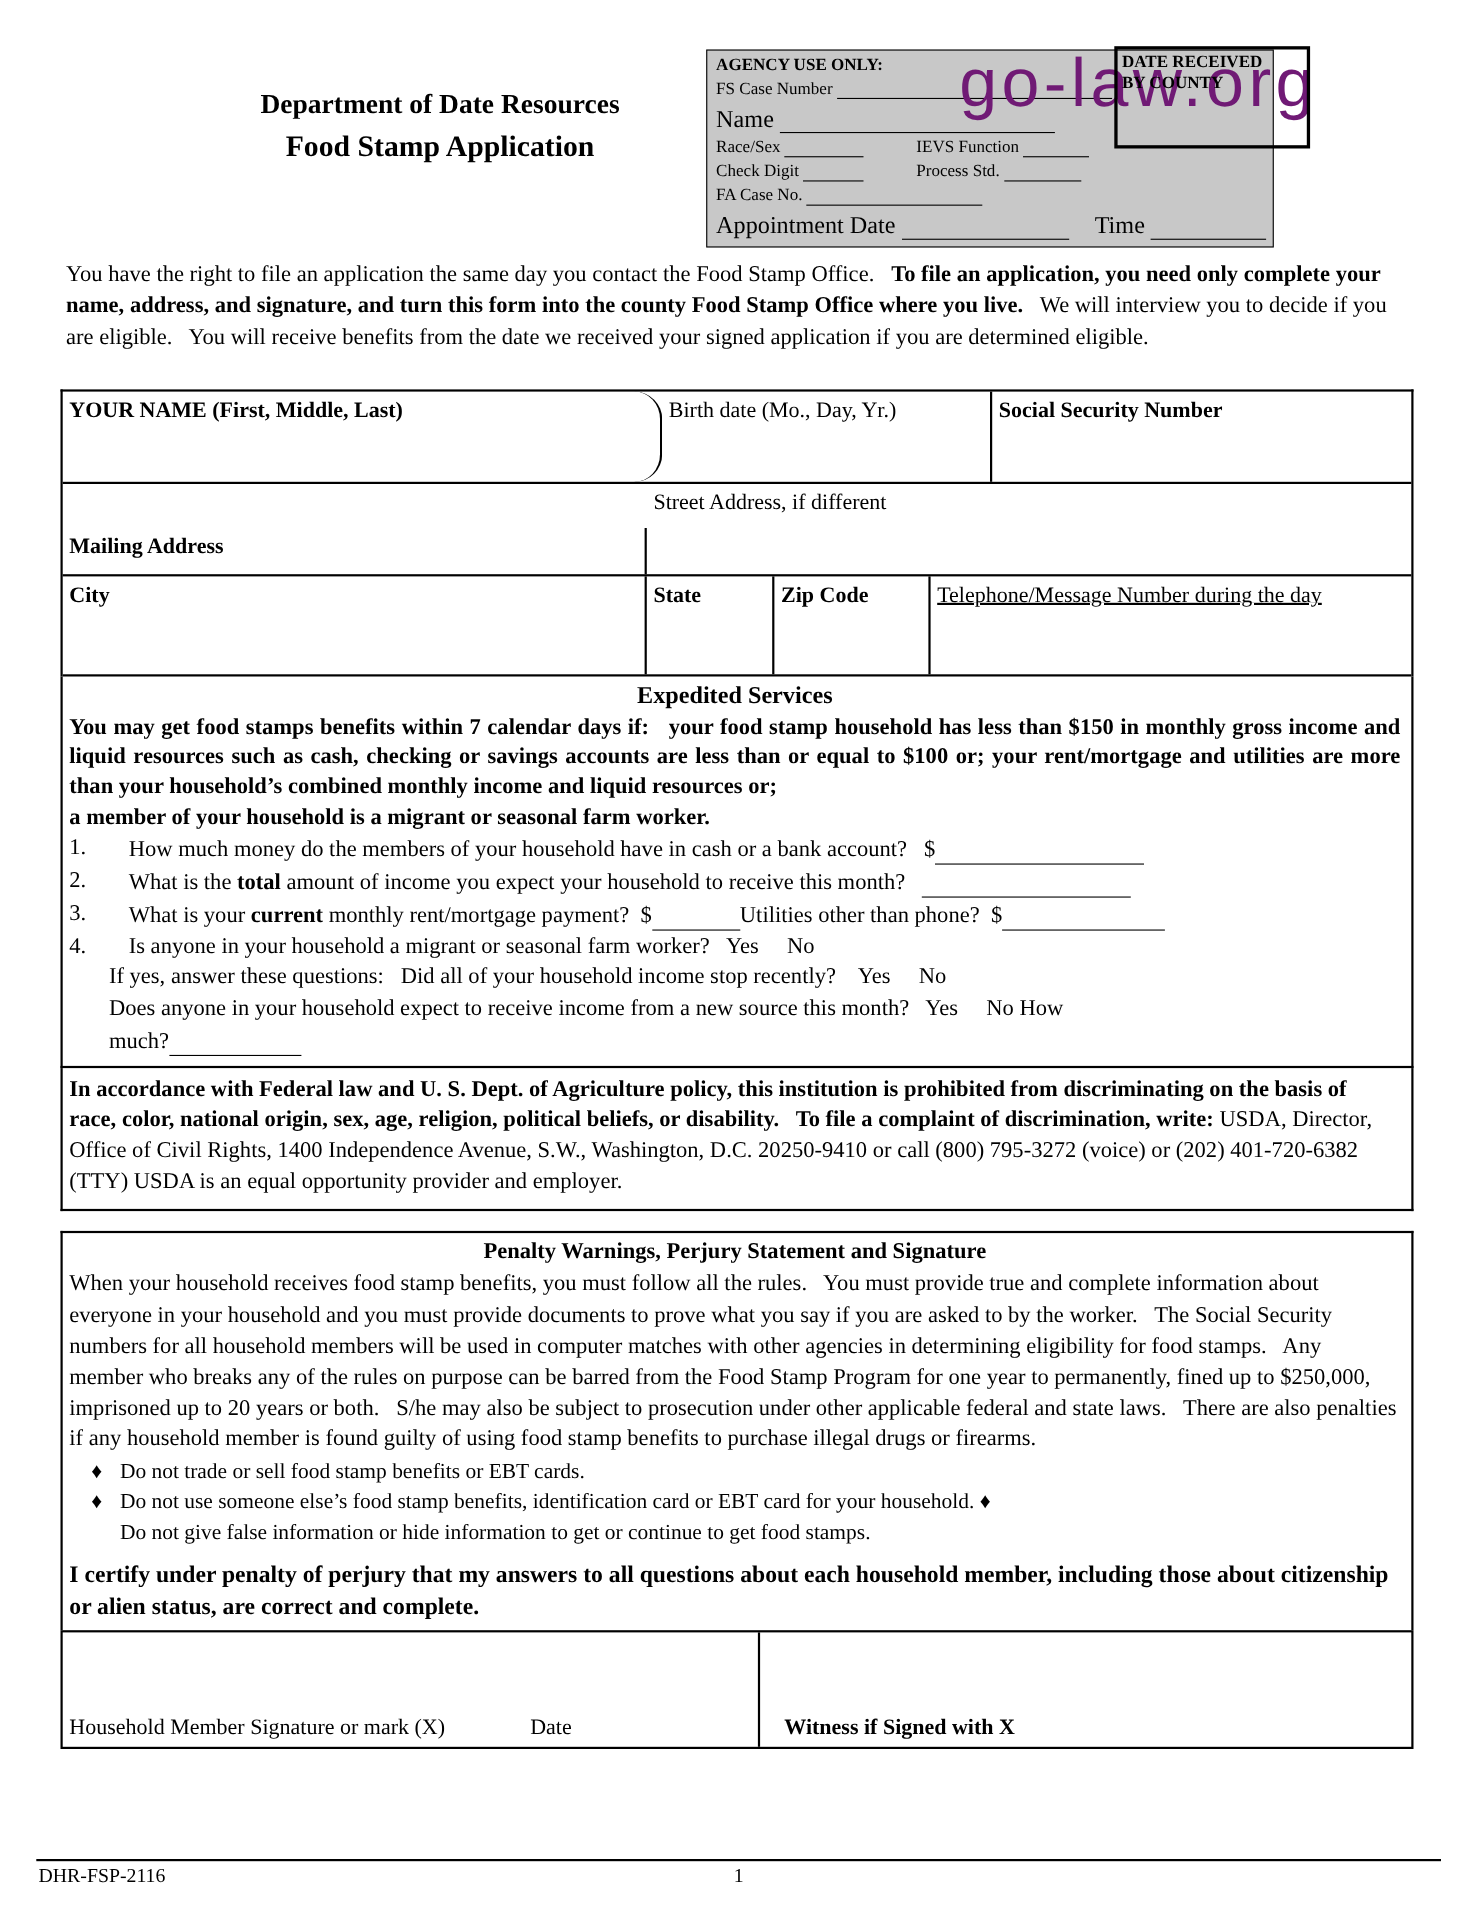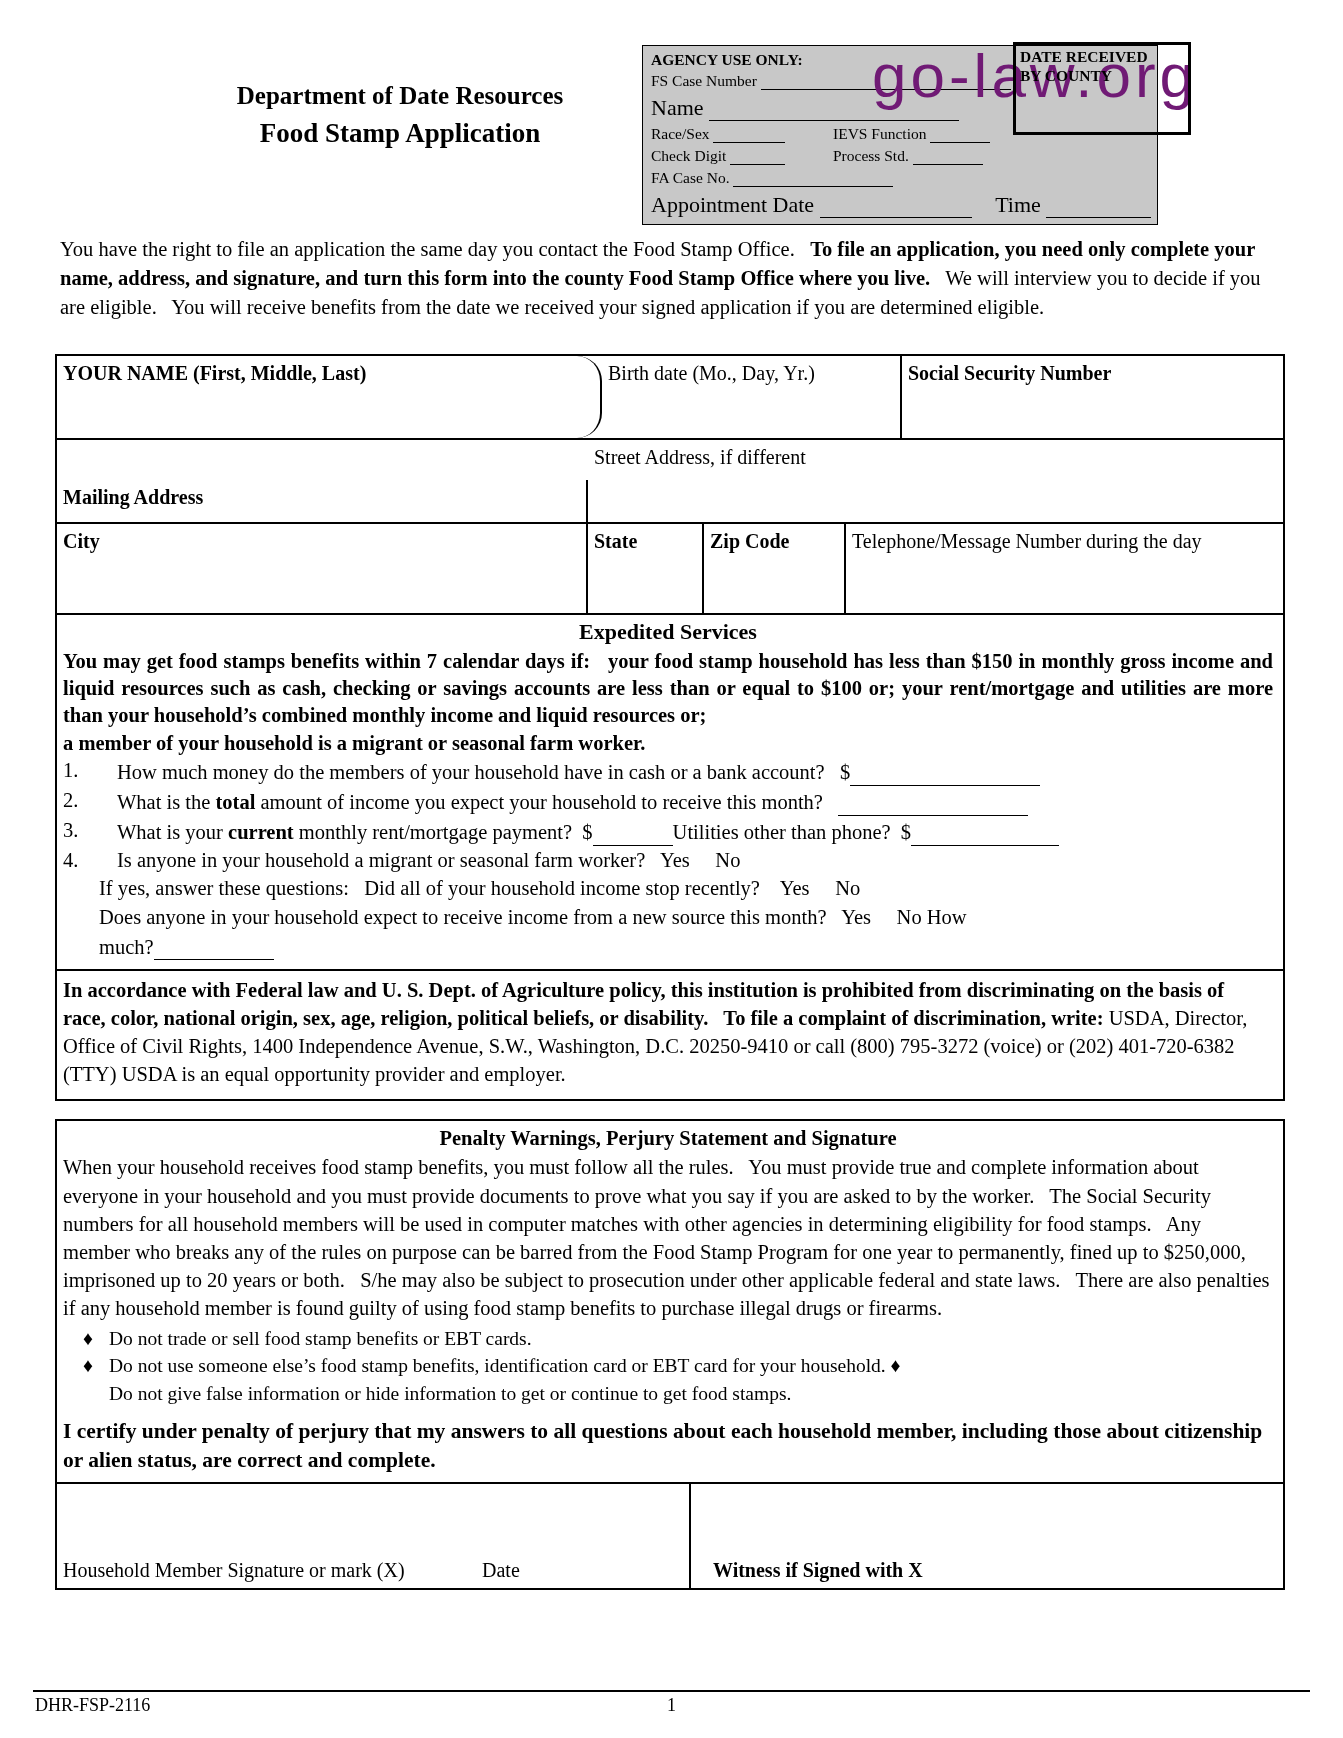--- a/index.html
+++ b/index.html
@@ -123,21 +123,21 @@
   .c-name   { width: 545px; border-radius: 25px; }
   .c-birth  { width: 300px; }
   .c-ssn    { flex: 1; }
 
   .c-mail   { width: 531px; margin-top: 40px; }
   .c-street { flex: 1; }
 
   .c-city   { width: 531px; }
   .c-state  { width: 116px; }
   .c-zip    { width: 142px; }
-  .c-tel    { flex: 1; }
+  .c-tel    { flex: 1; text-decoration: underline; }
 
   
   .sec {
     margin: 0 58px 0 55px;
     border: 2px solid #000;
     border-top: none;
     padding: 3px 10px 8px 6px;
   }
   .sec-head {
     text-align: center;

